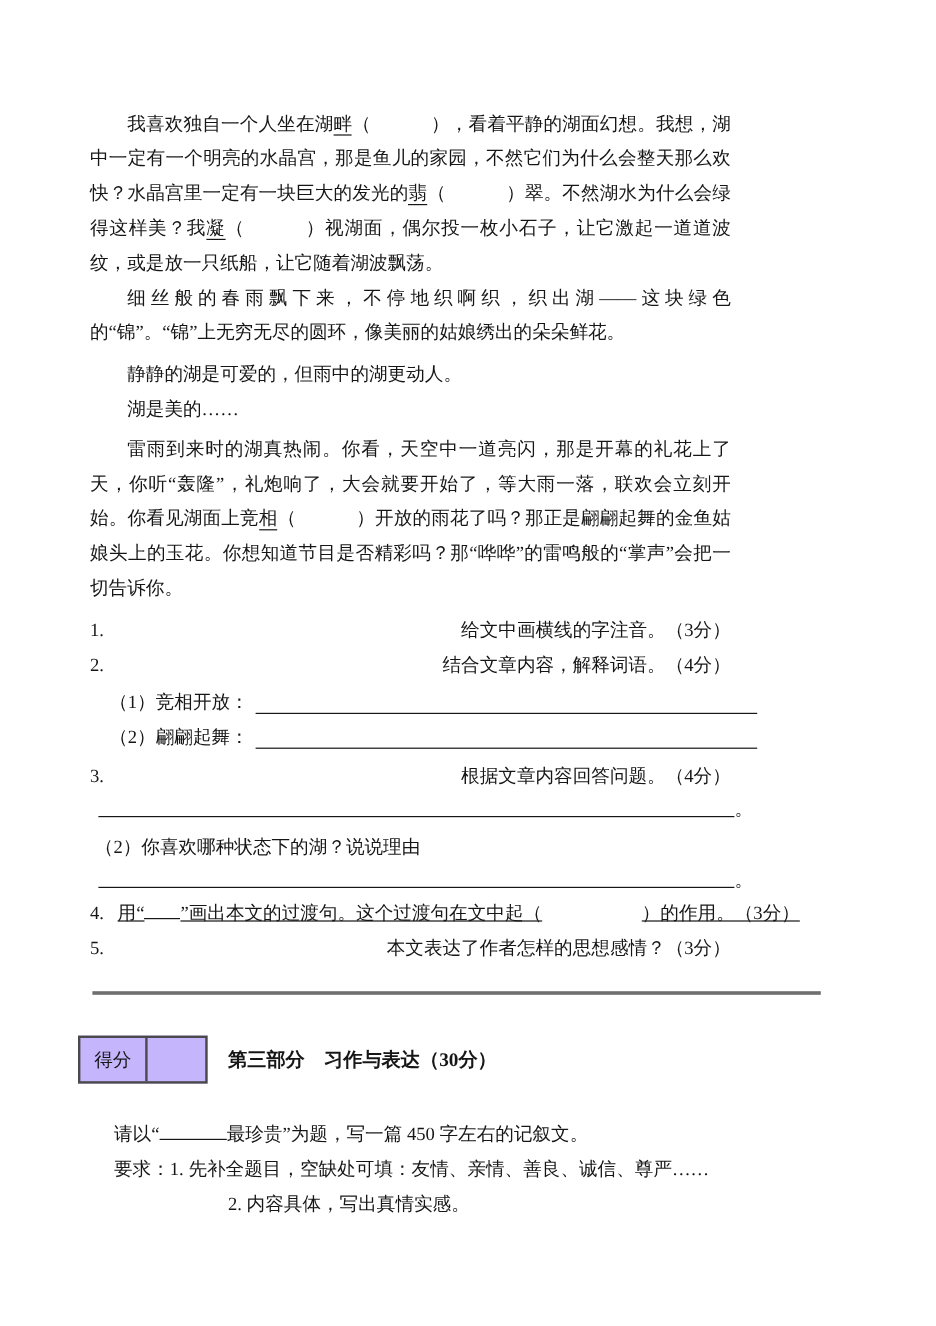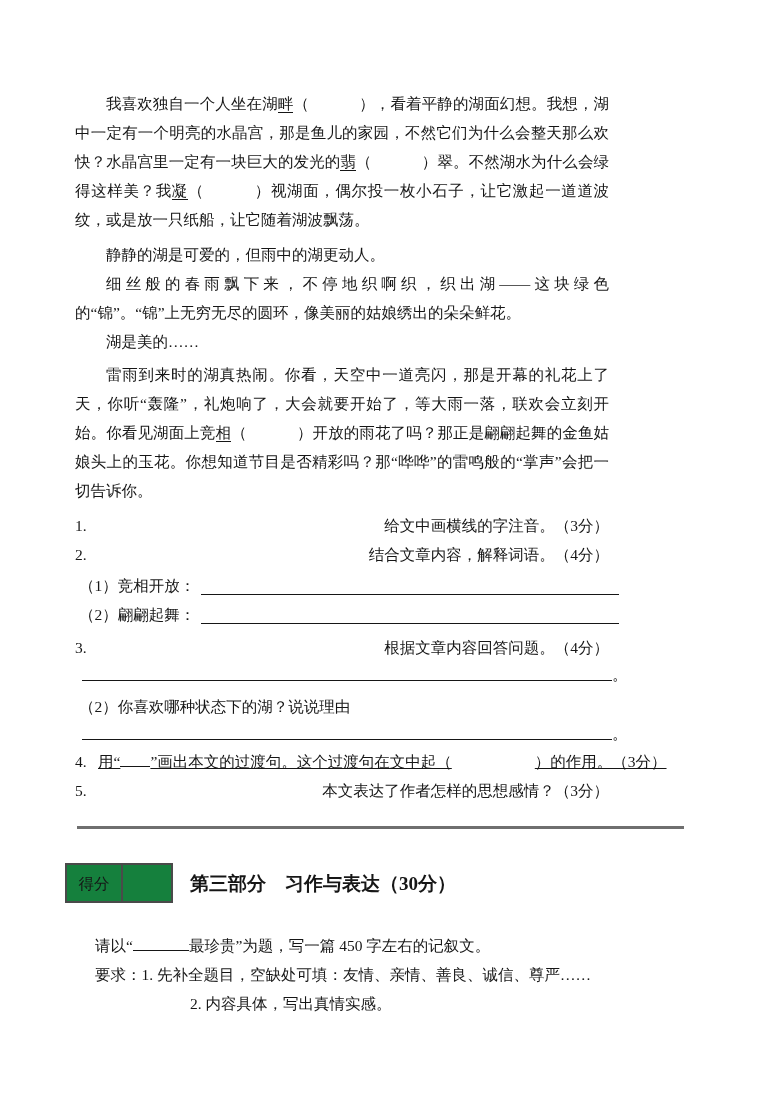--- a/index.html
+++ b/index.html
@@ -23,48 +23,48 @@
   .uchar{border-bottom:1px solid #161616;}
   .gap-s{display:inline-block;width:50px;}
   .gap-l{display:inline-block;width:83px;}
   .blank-line{display:inline-block;height:1px;border-bottom:1.5px solid #161616;}
   .blank-30{width:30px;}
   .blank-56{width:56px;}
   .q{display:flex;align-items:flex-start;}
   .qnum{width:23px;flex:none;}
   .qtext{flex:1;text-align:right;}
   .nowrap{white-space:nowrap;text-decoration:underline;}
-  .fill-row{display:flex;margin-left:4px;width:540px;}
+  .fill-row{display:flex;margin-left:16px;width:540px;}
   .fill-row .label{flex:none;padding-right:6px;}
   .fill-line{flex:1;border-bottom:1.6px solid #161616;margin-bottom:5px;}
   .sub-item{margin-left:4px;}
   .answer-row{display:flex;align-items:flex-start;height:26px;margin-left:7px;}
   .answer-line{width:530px;height:18px;border-bottom:1.8px solid #161616;flex:none;}
   .answer-row .period{line-height:26px;}
   .rule{margin-left:2px;width:629px;height:3px;background:#6f6f6f;}
   .score-row{display:flex;align-items:center;margin-left:-10px;margin-top:34px;height:40px;}
-  .score-box{width:108px;height:40px;border:2px solid #4a4a4a;box-sizing:border-box;display:flex;flex:none;background:#15803d;}
+  .score-box{width:108px;height:40px;border:2px solid #4a4a4a;box-sizing:border-box;display:flex;flex:none;background:#c4b5fd;}
   .score-cell-label{width:56px;border-right:2px solid #4a4a4a;display:flex;align-items:center;justify-content:center;box-sizing:border-box;}
   .score-cell-empty{flex:1;}
-  .section-title{margin-left:17px;font-weight:bold;font-size:19px;}
+  .section-title{margin-left:17px;font-weight:bold;font-size:16px;}
   .essay-indent{margin-left:20px;}
   .essay-indent2{margin-left:115px;}
   .pagenum{position:absolute;left:698px;top:1023px;font-size:13px;color:#33343a;}
 </style>
 </head>
 <body>
 
 <div class="page">
   <div class="content">
 
     <p class="para"><span>我喜欢独自一个人坐在湖</span><span class="uchar">畔</span><span>（</span><span class="gap-s"></span><span>）</span><span>，看着平静的湖面幻想。我想，湖中一定有一个明亮的水晶宫，那是鱼儿的家园，不然它们为什么会整天那么欢快？水晶宫里一定有一块巨大的发光的</span><span class="uchar">翡</span><span>（</span><span class="gap-s"></span><span>）</span><span>翠。不然湖水为什么会绿得这样美？我</span><span class="uchar">凝</span><span>（</span><span class="gap-s"></span><span>）</span><span>视湖面，偶尔投一枚小石子，让它激起一道道波纹，或是放一只纸船，让它随着湖波飘荡。</span></p>
 
+    <p class="para">细丝般的春雨飘下来，不停地织啊织，织出湖——这块绿色的“锦”。“锦”上无穷无尽的圆环，像美丽的姑娘绣出的朵朵鲜花。</p>
+
     <p class="para mt6">静静的湖是可爱的，但雨中的湖更动人。</p>
-
-    <p class="para">细丝般的春雨飘下来，不停地织啊织，织出湖——这块绿色的“锦”。“锦”上无穷无尽的圆环，像美丽的姑娘绣出的朵朵鲜花。</p>
 
     <p class="para">湖是美的……</p>
 
     <p class="para mt4"><span>雷雨到来时的湖真热闹。你看，天空中一道亮闪，那是开幕的礼花上了天，你听“轰隆”，礼炮响了，大会就要开始了，等大雨一落，联欢会立刻开始。你看见湖面上竞</span><span class="uchar">相</span><span>（</span><span class="gap-s"></span><span>）</span><span>开放的雨花了吗？那正是翩翩起舞的金鱼姑娘头上的玉花。你想知道节目是否精彩吗？那“哗哗”的雷鸣般的“掌声”会把一切告诉你。</span></p>
 
     <div class="q mt6">
       <span class="qnum">1.</span>
       <span class="qtext">给文中画横线的字注音。（3分）</span>
     </div>
 

